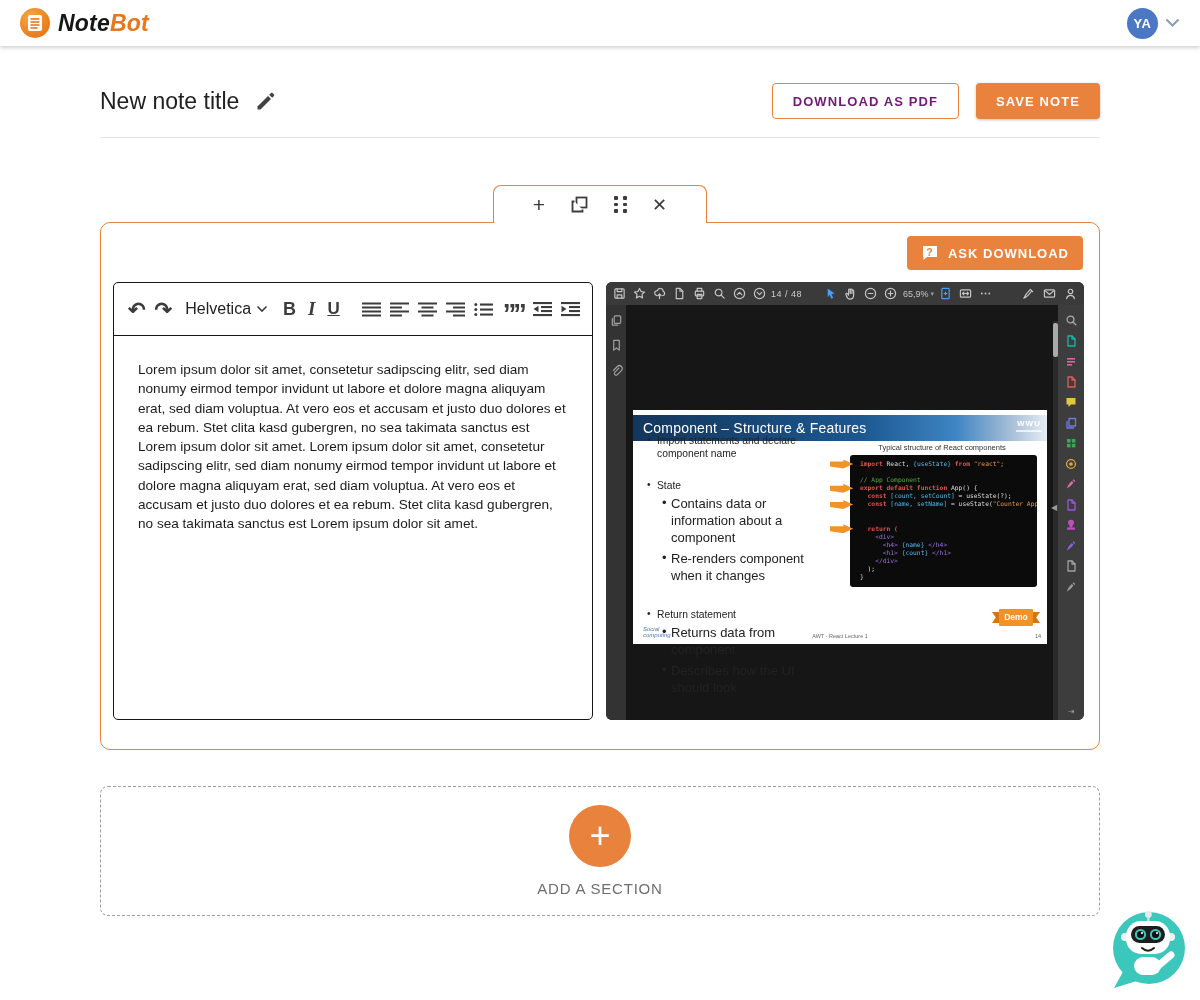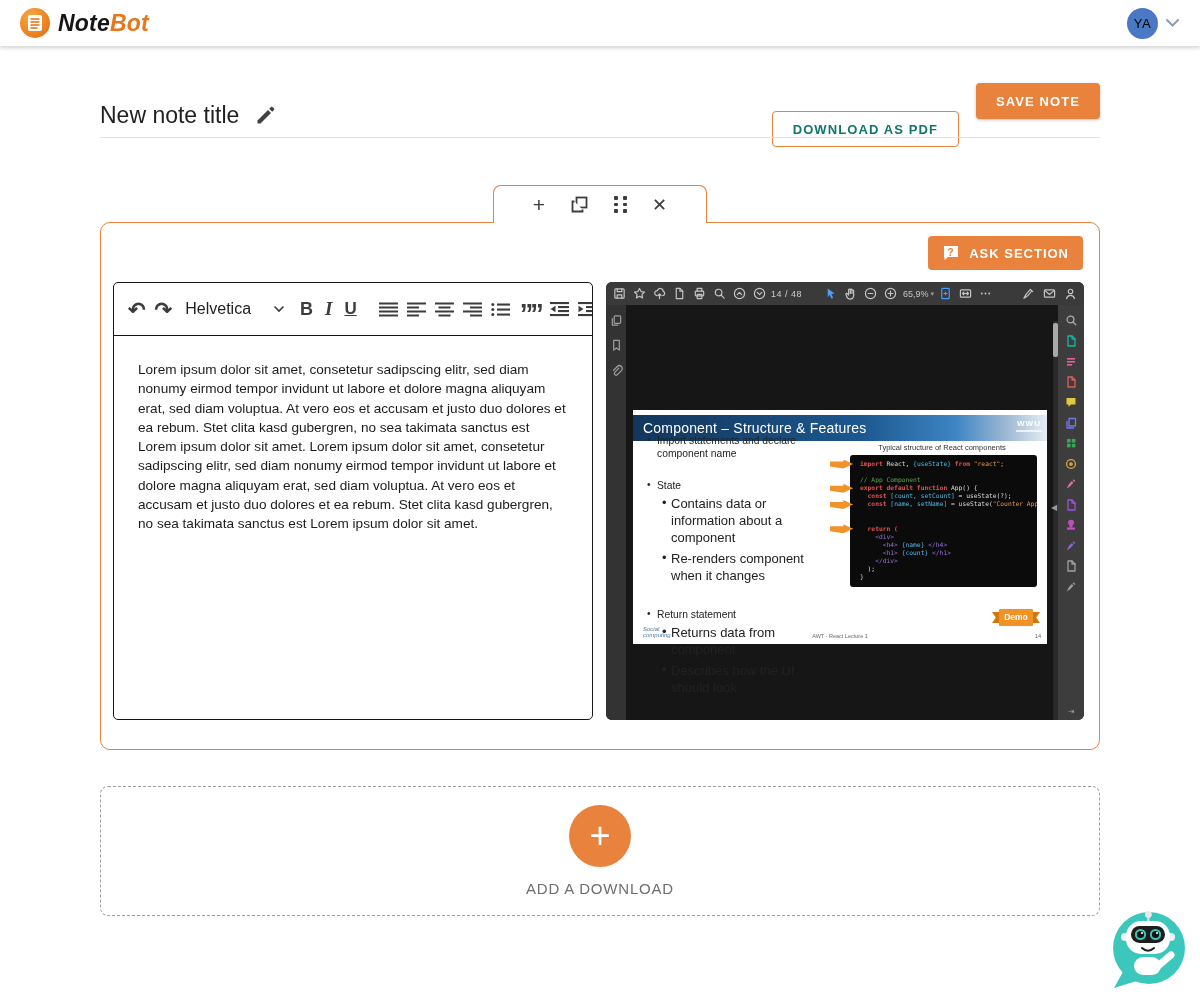--- a/index.html
+++ b/index.html
@@ -13,32 +13,32 @@
   .app-header{position:absolute;top:0;left:0;width:1200px;height:46px;background:#fff;
     box-shadow:0 2px 4px rgba(0,0,0,.18);display:flex;align-items:center;
     justify-content:space-between;padding:12px 20px;z-index:9;}
   .logo{display:flex;align-items:center;gap:8px;}
   .logo-badge{width:30px;height:30px;border-radius:50%;
     background:radial-gradient(circle at 35% 30%, #f6a83f, #e8751a 80%);
     display:flex;align-items:center;justify-content:center;}
   .brand{font-size:23px;font-weight:900;font-style:italic;letter-spacing:.2px;}
   .brand .b1{color:#161616;} .brand .b2{color:#e8761c;}
   .account{display:flex;align-items:center;gap:7px;}
-  .avatar{width:31px;height:31px;border-radius:50%;background:#4a78c4;color:#000000;
-    font-size:13px;font-weight:400;letter-spacing:.5px;display:flex;align-items:center;justify-content:center;cursor:pointer;}
+  .avatar{width:31px;height:31px;border-radius:50%;background:#4a78c4;color:#ffffff;
+    font-size:13px;font-weight:700;letter-spacing:.5px;display:flex;align-items:center;justify-content:center;cursor:pointer;}
 
   
   .title-row{position:absolute;top:83px;left:100px;right:100px;display:flex;align-items:center;}
   .note-title{font-size:23px;font-weight:500;color:#212121;margin:0;}
   .pencil{margin-left:16px;cursor:pointer;}
   .actions{margin-left:auto;display:flex;gap:17px;}
   .btn{height:36px;border-radius:4px;font-size:13px;font-weight:700;letter-spacing:1.1px;
     display:flex;align-items:center;justify-content:center;padding:0 20px;cursor:pointer;border:none;
     font-family:"Liberation Sans",sans-serif;}
-  .btn.outline{background:#fff;border:1px solid #e8823c;color:#0f766e;margin-top:28px;}
+  .btn.outline{background:#fff;border:1px solid #e8823c;color:#701a75;}
   .btn.filled{background:#e8823c;color:#fff;box-shadow:0 1px 3px rgba(0,0,0,.25);}
   .rule{position:absolute;top:137px;left:100px;width:1000px;border-top:1px solid #e3e3e3;}
 
   
   .block-toolbar{position:absolute;top:185px;left:493px;width:214px;height:38px;background:#fff;
     border:1.5px solid #e8823c;border-bottom:none;border-radius:8px 8px 0 0;z-index:3;
     display:flex;align-items:center;justify-content:center;gap:25px;color:#3c3c3c;}
   .bt-ic{cursor:pointer;display:flex;align-items:center;justify-content:center;height:22px;}
   .glyph{font-size:21px;line-height:1;color:#3c3c3c;}
   .drag-dots{display:grid;grid-template-columns:4px 4px;gap:3px 5px;}
@@ -51,21 +51,21 @@
     border:none;border-radius:4px;font-size:13px;font-weight:700;letter-spacing:1px;
     display:flex;align-items:center;gap:9px;padding:0 14px;cursor:pointer;font-family:"Liberation Sans",sans-serif;}
   .cols{position:absolute;top:59px;left:12px;right:15px;bottom:29px;display:flex;gap:13px;}
 
   
   .editor{width:480px;flex:none;border:1px solid #161616;border-radius:5px;background:#fff;
     display:flex;flex-direction:column;overflow:hidden;}
   .ed-toolbar{height:53px;flex:none;border-bottom:1px solid #161616;display:flex;align-items:center;
     padding:0 14px;color:#3c3c3c;}
   .tico{font-size:21px;font-weight:700;color:#3c3c3c;line-height:1;cursor:pointer;}
-  .font-select{display:flex;align-items:center;gap:22px;margin:0 15px 0 13px;font-size:16px;color:#222;cursor:pointer;}
+  .font-select{display:flex;align-items:center;gap:5px;margin:0 15px 0 13px;font-size:16px;color:#222;cursor:pointer;}
   .fmt-b{font-size:18px;font-weight:800;cursor:pointer;}
   .fmt-i{font-family:"Liberation Serif",serif;font-style:italic;font-size:19px;font-weight:700;cursor:pointer;margin-left:12px;}
   .fmt-u{font-size:17px;font-weight:600;text-decoration:underline;cursor:pointer;margin-left:12px;margin-right:13px;}
   .ed-ic{margin-left:9px;cursor:pointer;display:flex;align-items:center;}
   .quote-ic{font-size:27px;font-weight:900;letter-spacing:-3px;line-height:.4;margin-left:10px;margin-top:10px;cursor:pointer;}
   .ed-content{padding:2px 24px;overflow:hidden;}
   .ed-h{font-size:20px;font-weight:800;color:#111;margin:17px 0 0;}
   .ed-p{font-size:13.6px;line-height:1.42;color:#1c1c1c;margin:22px 0 0;}
 
   
@@ -196,21 +196,21 @@
   </span>
   <span class="bt-ic glyph" style="font-size:18px;">✕</span>
 </div>
 
 <section class="note-section">
   <button class="ask-btn">
     <svg width="18" height="18" viewBox="0 0 18 18">
         <path d="M2 2h14v11H6l-3.5 3v-3H2z" fill="#fff"></path>
         <text x="9" y="11.5" text-anchor="middle" font-size="10.5" font-weight="bold" fill="#e8823c" font-family="Liberation Sans, sans-serif">?</text>
       </svg>
-    <span>ASK SECTION</span>
+    <span>ASK DOWNLOAD</span>
   </button>
 
   <div class="cols">
 
     <div class="editor">
       <div class="ed-toolbar">
         <span style="display:flex;gap:9px;">
             <span class="tico">↶</span>
             <span class="tico">↷</span>
           </span>
@@ -533,21 +533,21 @@
               </svg></span>
             <span class="tools-bottom">⇥</span>
         </div>
       </div>
     </div>
   </div>
 </section>
 
 <div class="add-section">
   <button class="add-circle">+</button>
-  <div class="add-label">ADD A DOWNLOAD</div>
+  <div class="add-label">ADD A SECTION</div>
 </div>
 
 <div class="mascot">
   <svg width="80" height="84" viewBox="0 0 80 84">
     <circle cx="41" cy="40" r="36" fill="#3cc7bd"></circle>
     <path d="M16 62 L6 80 L32 72 Z" fill="#3cc7bd"></path>
     <rect x="39.2" y="6" width="2.4" height="9" fill="#dcdcdc"></rect>
     <circle cx="40.4" cy="6.5" r="3.4" fill="#e9e9e9"></circle>
     <circle cx="17" cy="29" r="4" fill="#f1f1f1"></circle>
     <circle cx="63" cy="29" r="4" fill="#f1f1f1"></circle>

